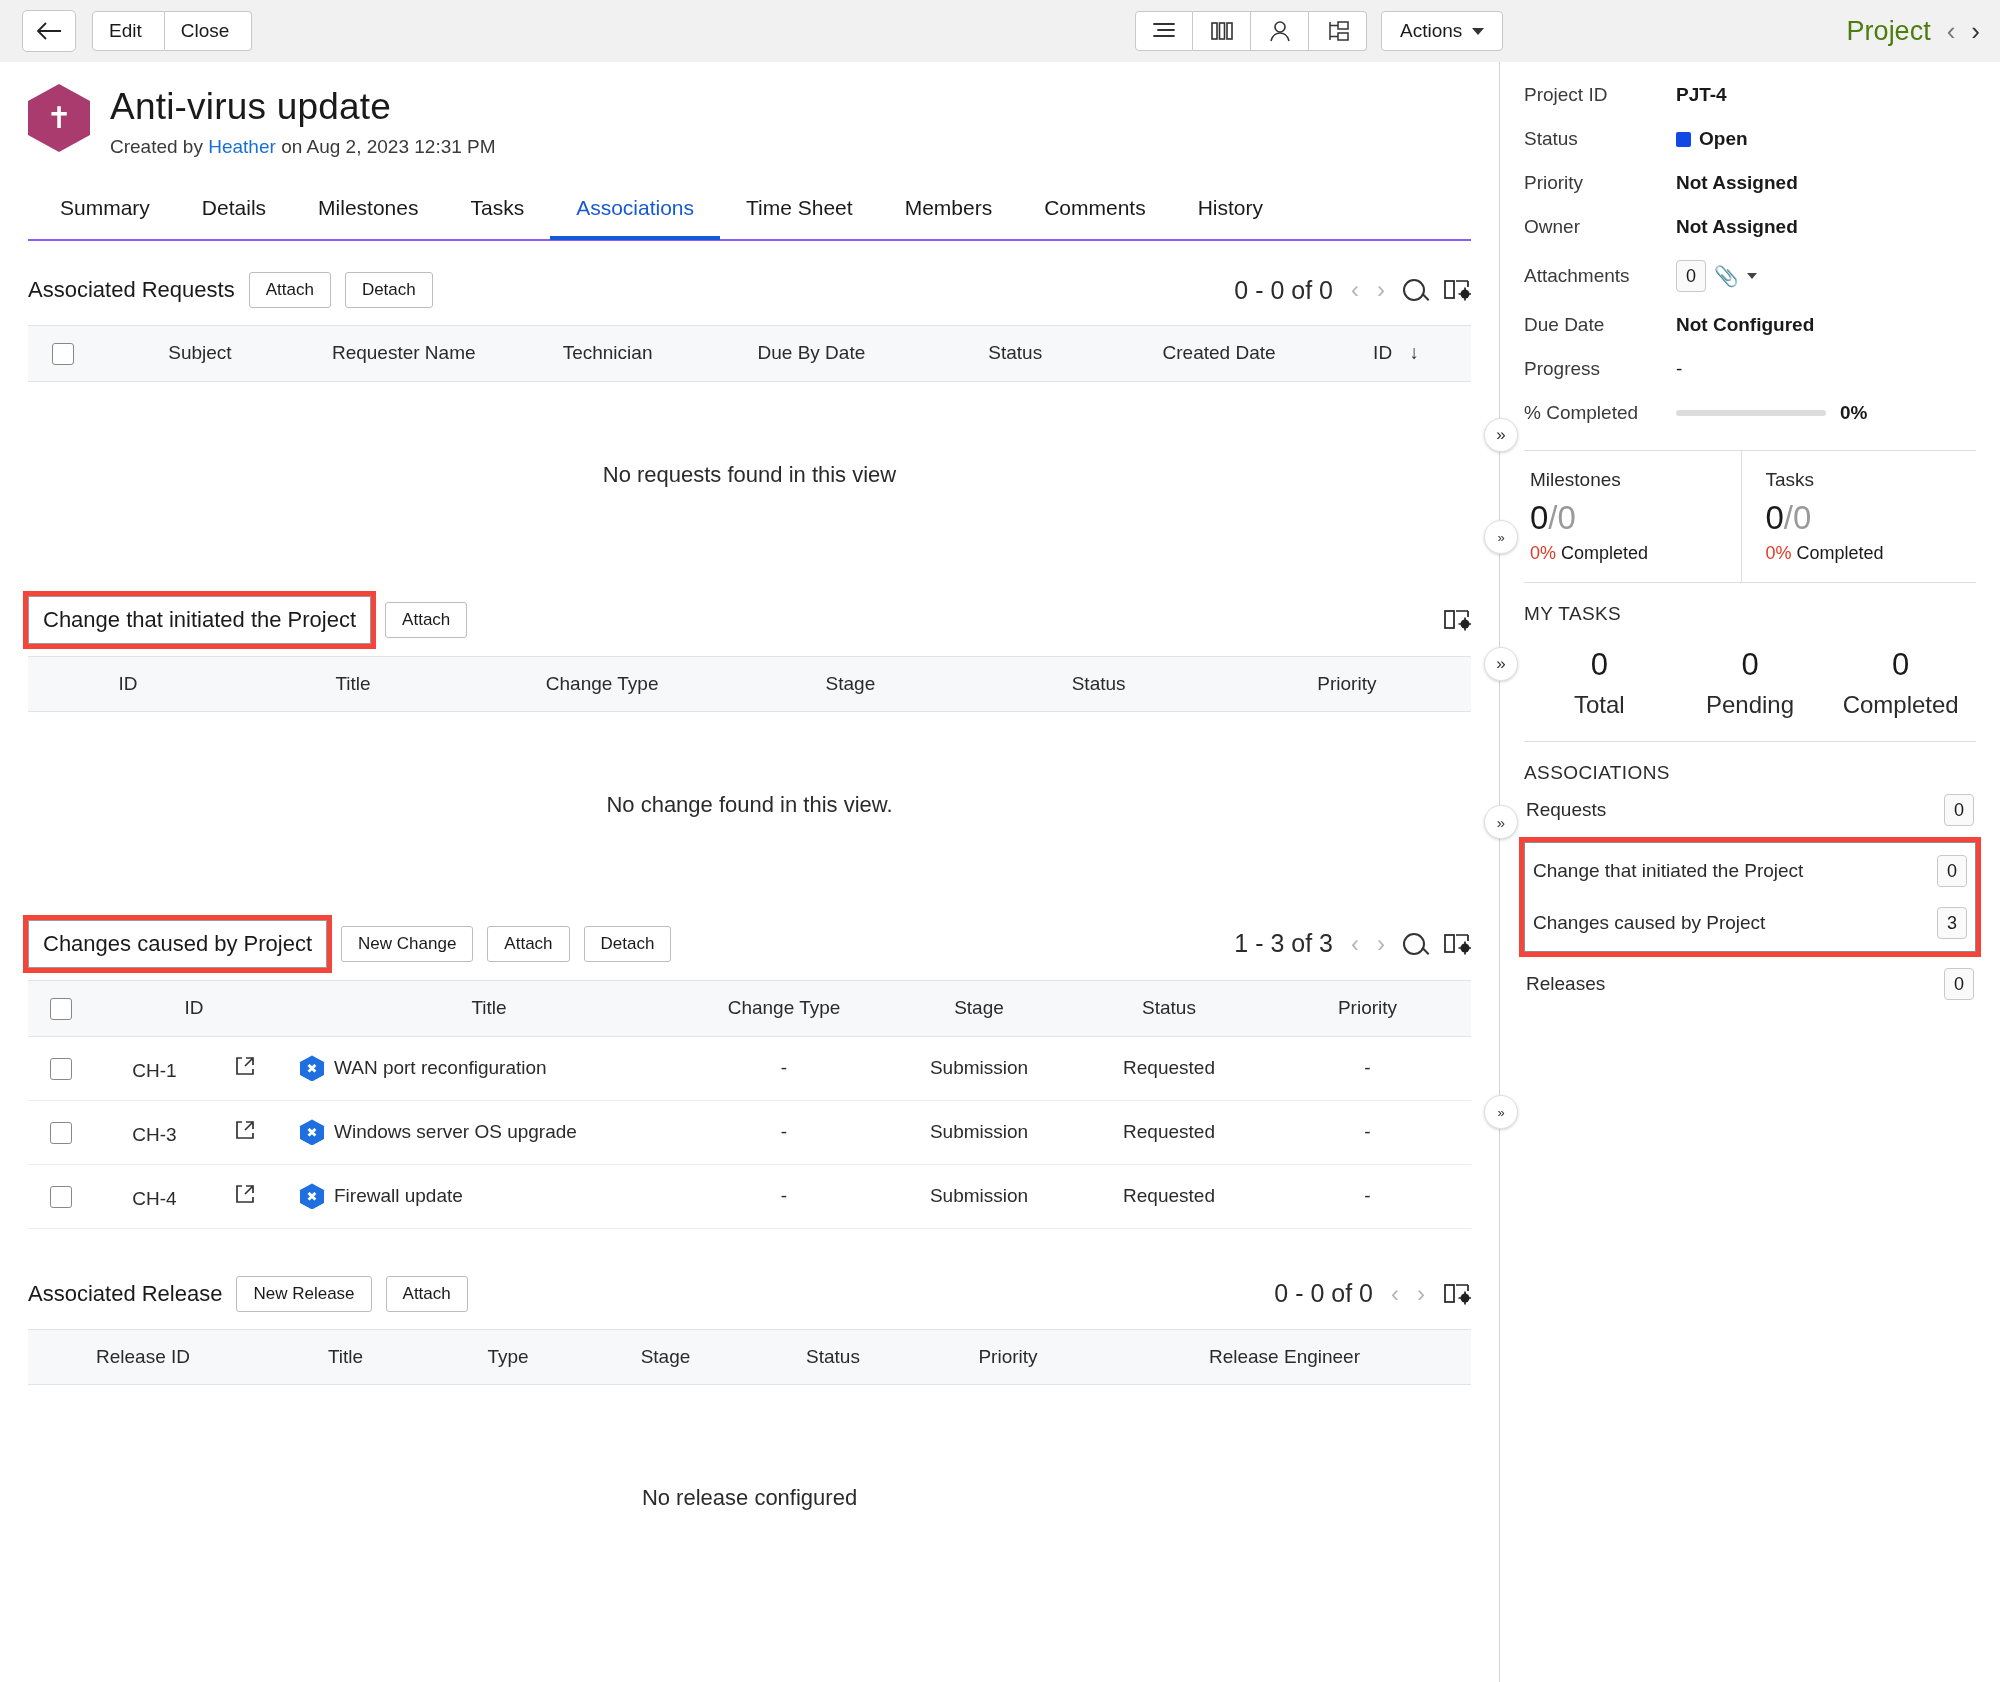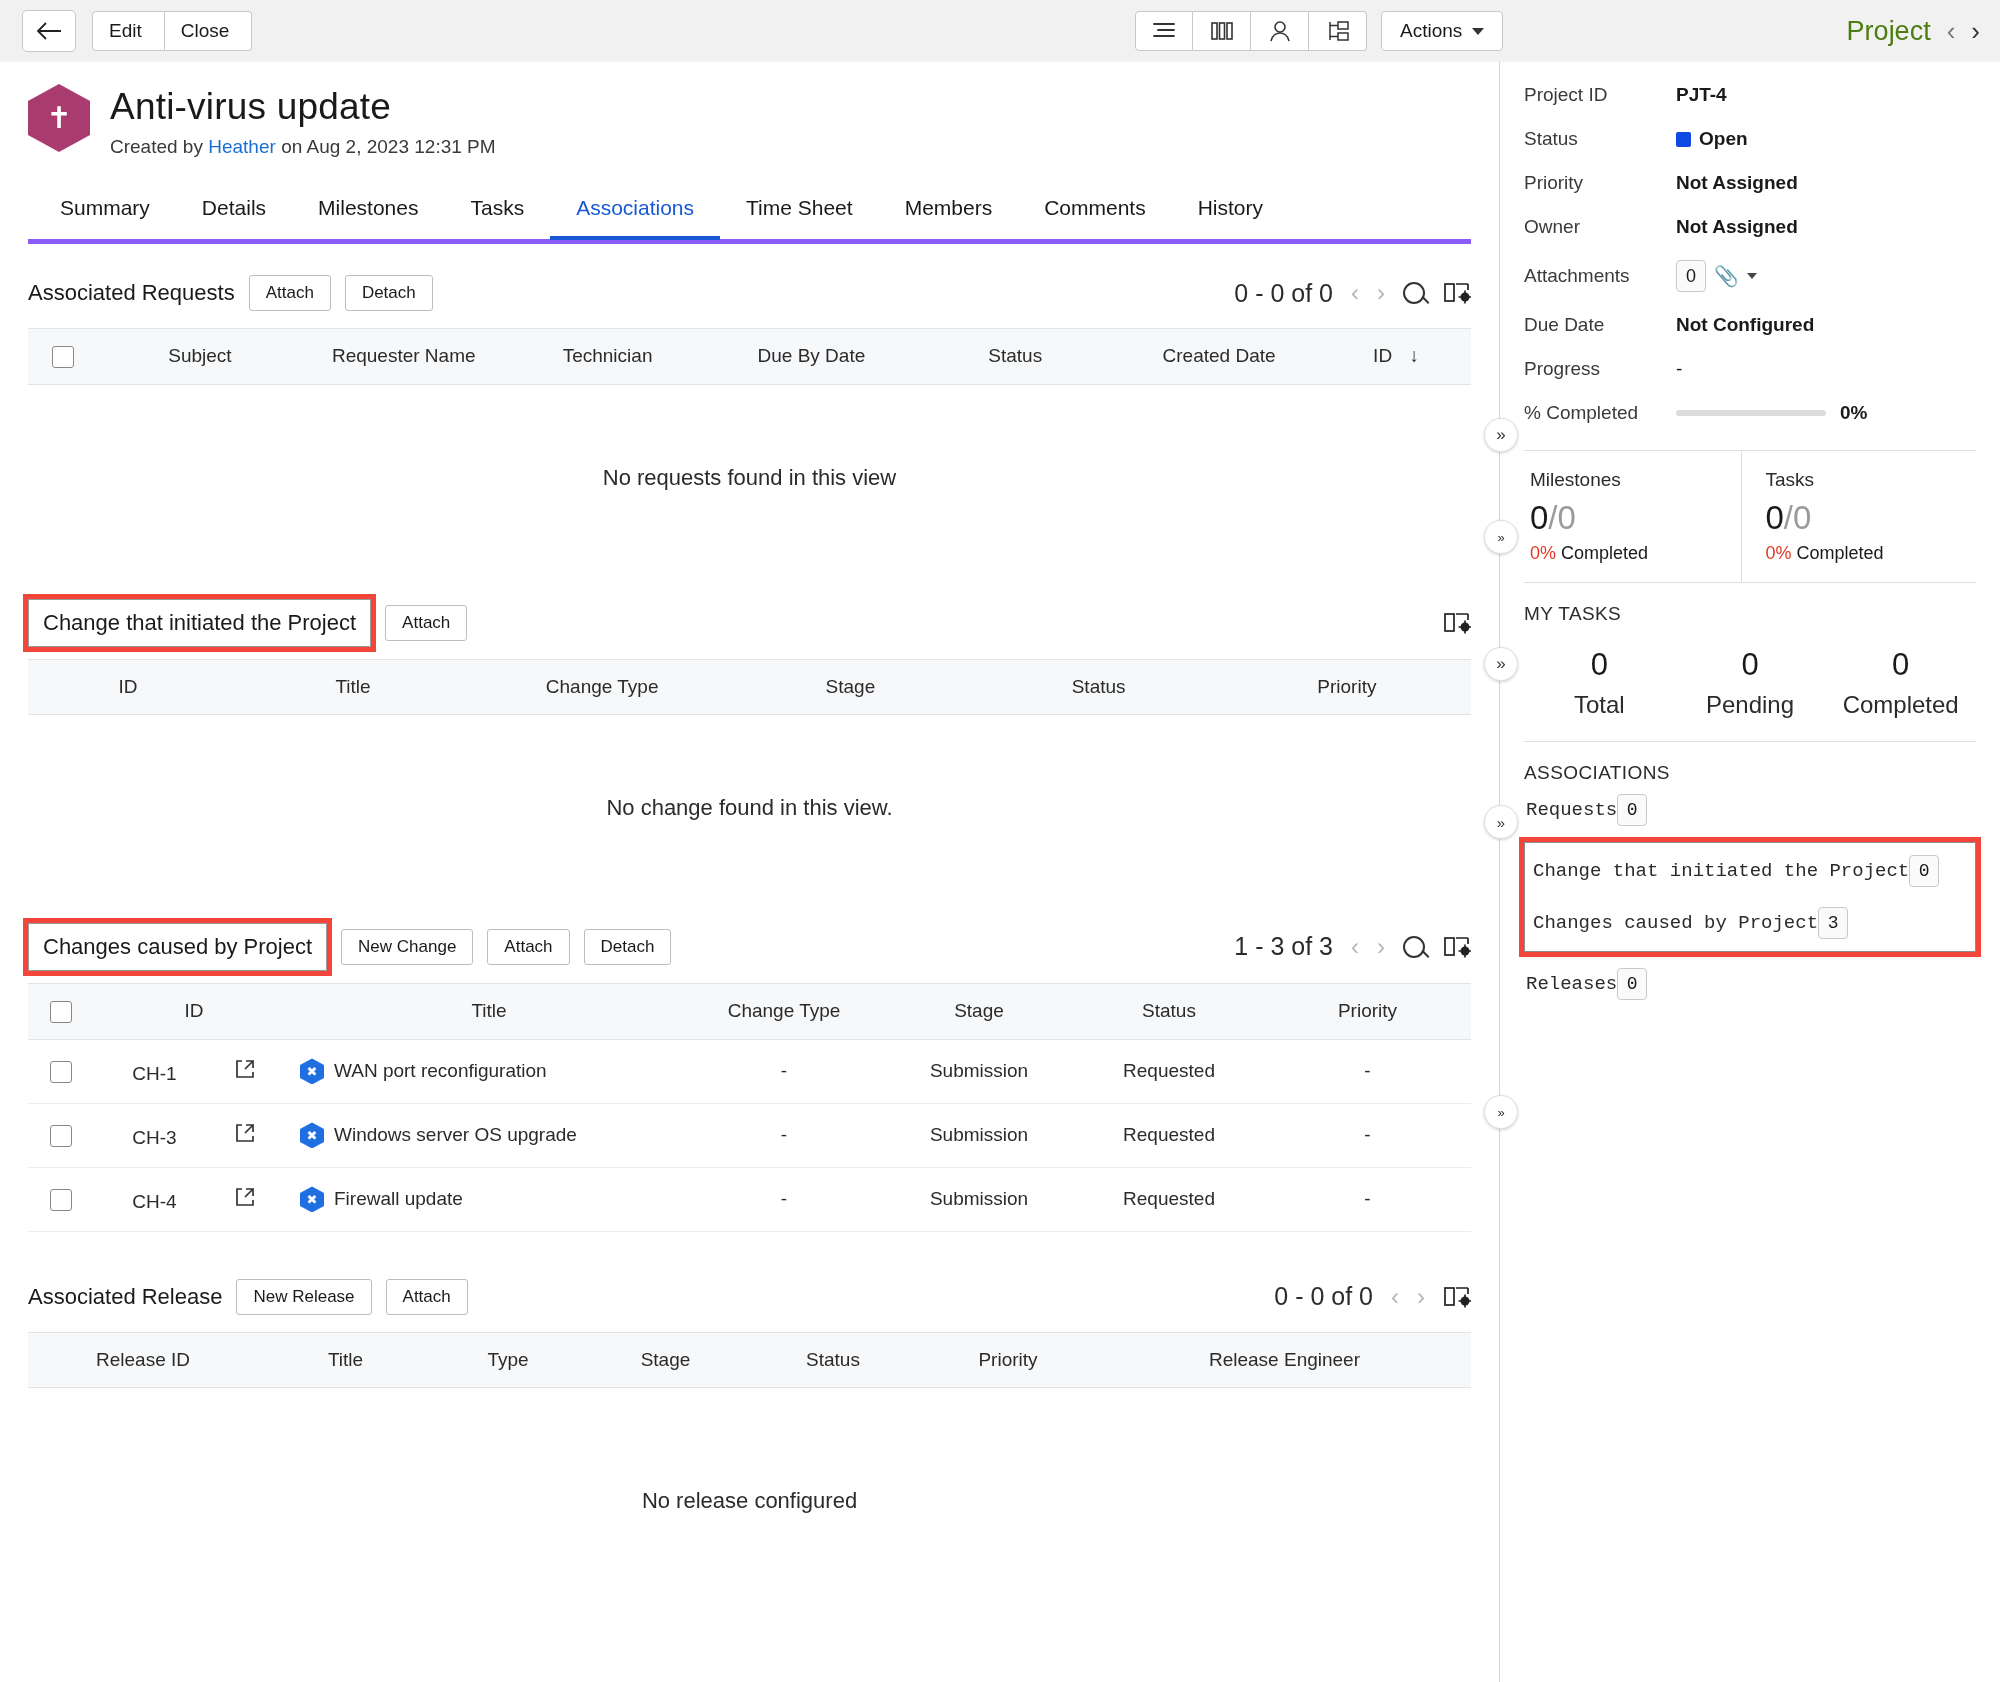--- a/index.html
+++ b/index.html
@@ -101,21 +101,21 @@
     display: flex; align-items: center; justify-content: center;
   }
   .hex-glyph { color: #fff; font-size: 30px; transform: rotate(0deg); line-height: 1; }
   .proj-title { font-size: 37px; font-weight: 400; color: #1a1a1a; margin: 2px 0 8px 0; letter-spacing: .2px; }
   .proj-sub { font-size: 19px; color: #3a3a3a; }
   .proj-sub a { color: #1a6fd4; text-decoration: none; }
 
   
   .tabs {
     display: flex; gap: 0;
-    border-bottom: 5px solid #8b5cf6;
+    border-bottom: 2px solid #8b5cf6;
     margin-top: 22px;
     padding-left: 6px;
   }
   .tab {
     font-size: 21px; color: #1a1a1a;
     padding: 12px 26px 16px 26px;
     cursor: pointer;
     border-bottom: 4px solid transparent;
     margin-bottom: -1px;
     white-space: nowrap;
@@ -216,21 +216,21 @@
   .sub-red b { color: #e03a26; font-weight: normal; }
 
   .my-tasks { border-top: 1px solid #dedede; padding: 20px 0 22px 0; }
   .sec-cap { font-size: 19px; color: #2b2b2b; letter-spacing: .4px; }
   .task-cols { display: flex; margin-top: 22px; text-align: center; }
   .task-col { flex: 1; }
   .task-col .n { font-size: 31px; color: #1a1a1a; }
   .task-col .l { font-size: 24px; color: #2b2b2b; margin-top: 8px; }
 
   .assoc { border-top: 1px solid #dedede; padding: 20px 0 0 0; position: relative; }
-  .assoc-row { display: flex; align-items: center; justify-content: flex-start; padding: 10px 2px; font-family: Liberation Mono, monospace; }
+  .assoc-row { display: flex; align-items: center; justify-content: space-between; padding: 10px 2px; }
   .assoc-label { font-size: 19px; color: #2b2b2b; }
   .assoc-badge {
     border: 1px solid #c9c9c9; border-radius: 4px; background:#fafafa;
     min-width: 30px; height: 32px; display:flex; align-items:center; justify-content:center;
     font-size: 18px; padding: 0 6px; cursor:pointer;
   }
   .assoc-hl {
     border: 1px solid #8c8c8c; background: #fff;
     box-shadow: 0 0 0 5px #f4453a;
     margin: 6px 0 6px 0; padding: 2px 6px;

